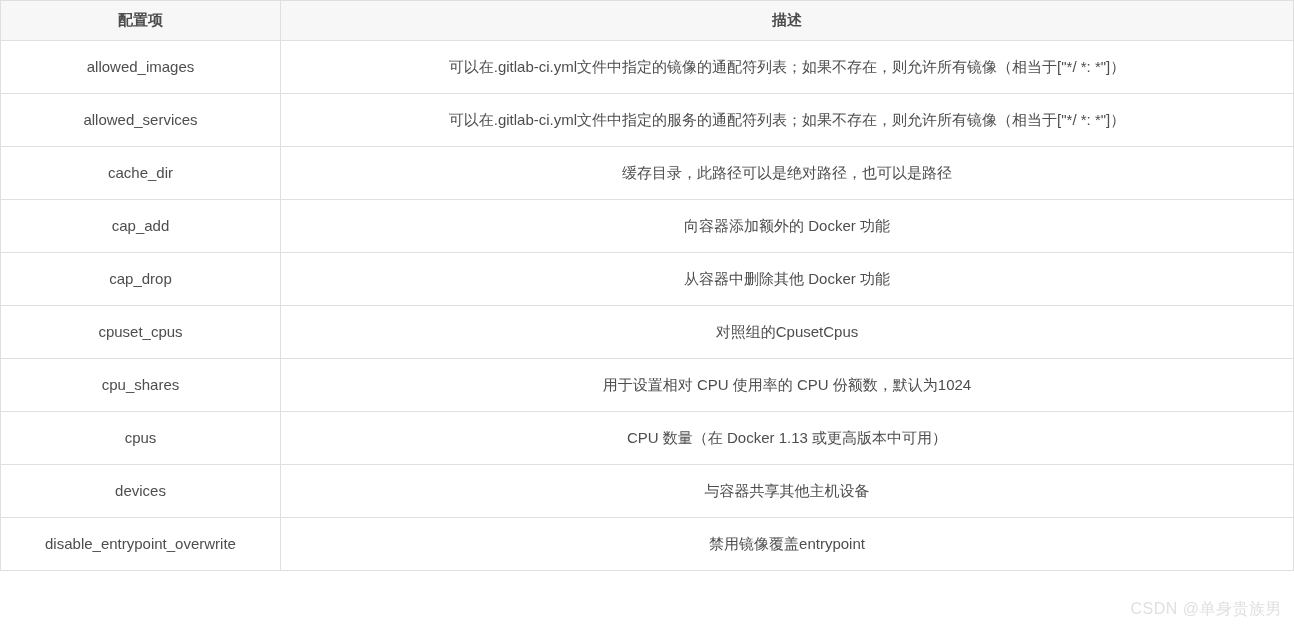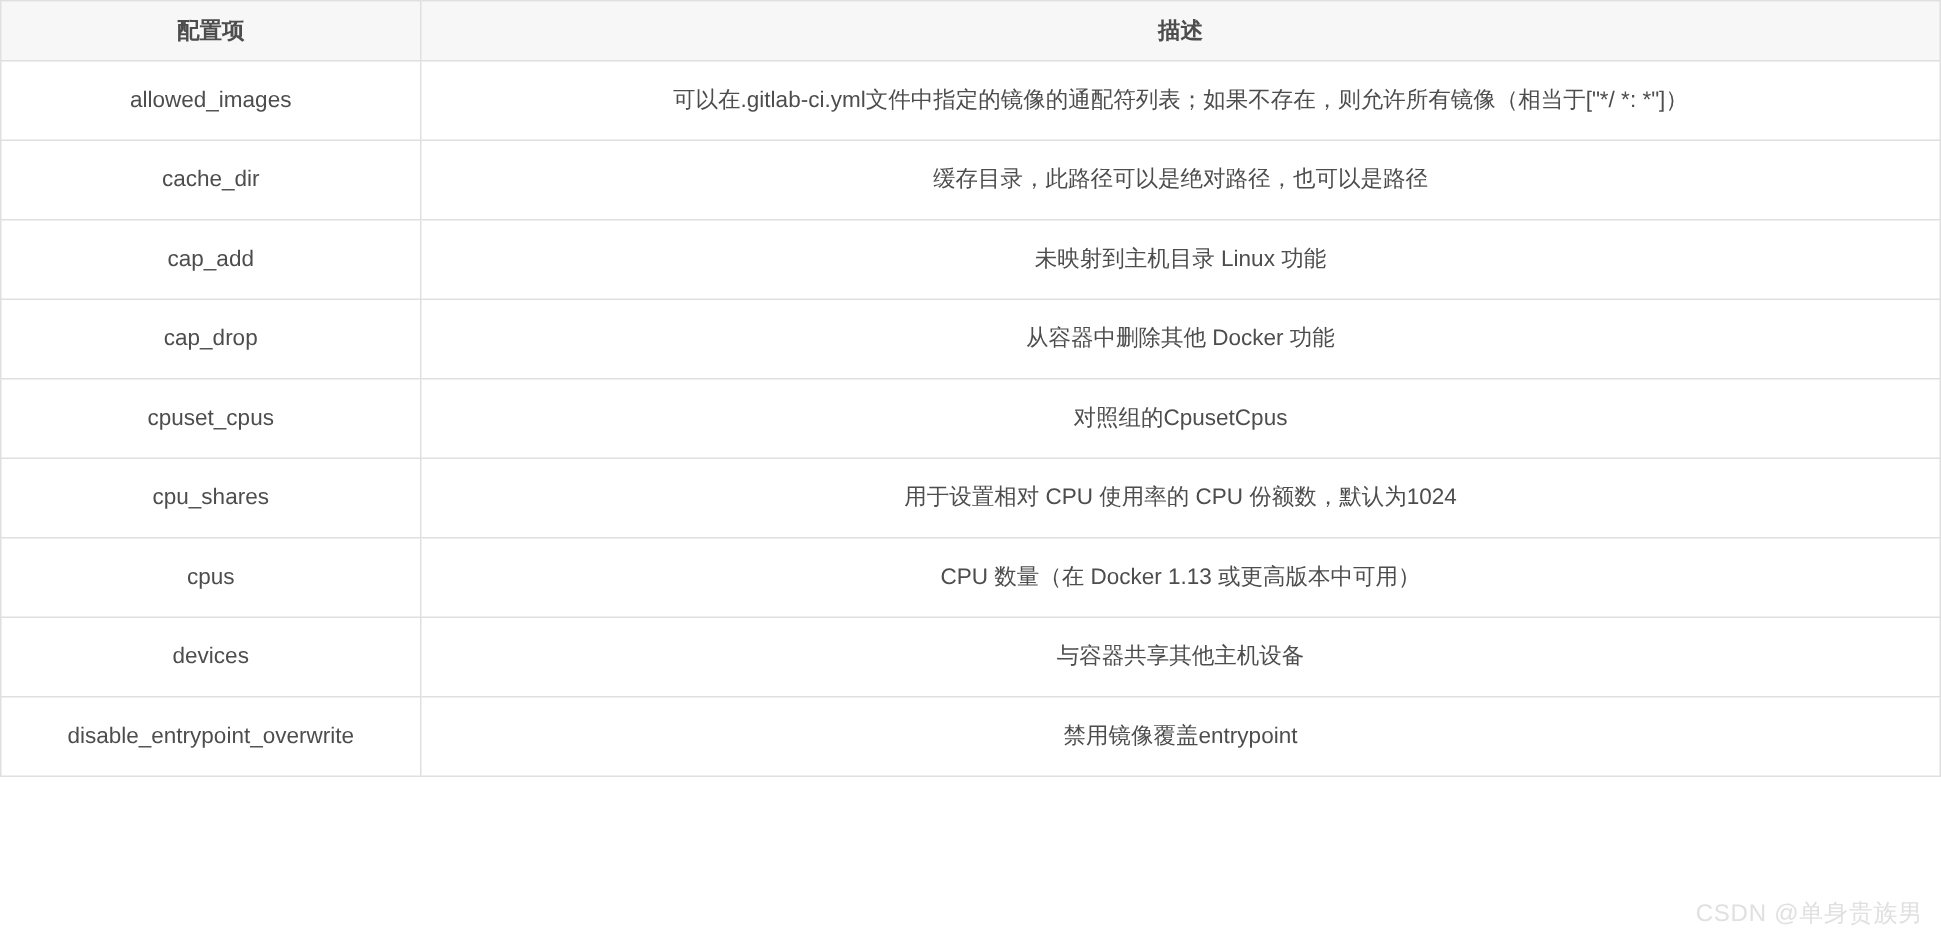--- a/index.html
+++ b/index.html
@@ -67,26 +67,30 @@
       <th>配置项</th>
       <th>描述</th>
     </tr>
   </thead>
   <tbody id="table-body">
       <tr>
         <td>allowed_images</td>
         <td>可以在.gitlab-ci.yml文件中指定的镜像的通配符列表；如果不存在，则允许所有镜像（相当于["*/ *: *"]）</td>
       </tr>
       <tr>
+        <td>allowed_services</td>
+        <td>可以在.gitlab-ci.yml文件中指定的服务的通配符列表；如果不存在，则允许所有镜像（相当于["*/ *: *"]）</td>
+      </tr>
+      <tr>
         <td>cache_dir</td>
         <td>缓存目录，此路径可以是绝对路径，也可以是路径</td>
       </tr>
       <tr>
         <td>cap_add</td>
-        <td>未映射到主机目录 Linux 功能</td>
+        <td>向容器添加额外的 Docker 功能</td>
       </tr>
       <tr>
         <td>cap_drop</td>
         <td>从容器中删除其他 Docker 功能</td>
       </tr>
       <tr>
         <td>cpuset_cpus</td>
         <td>对照组的CpusetCpus</td>
       </tr>
       <tr>

